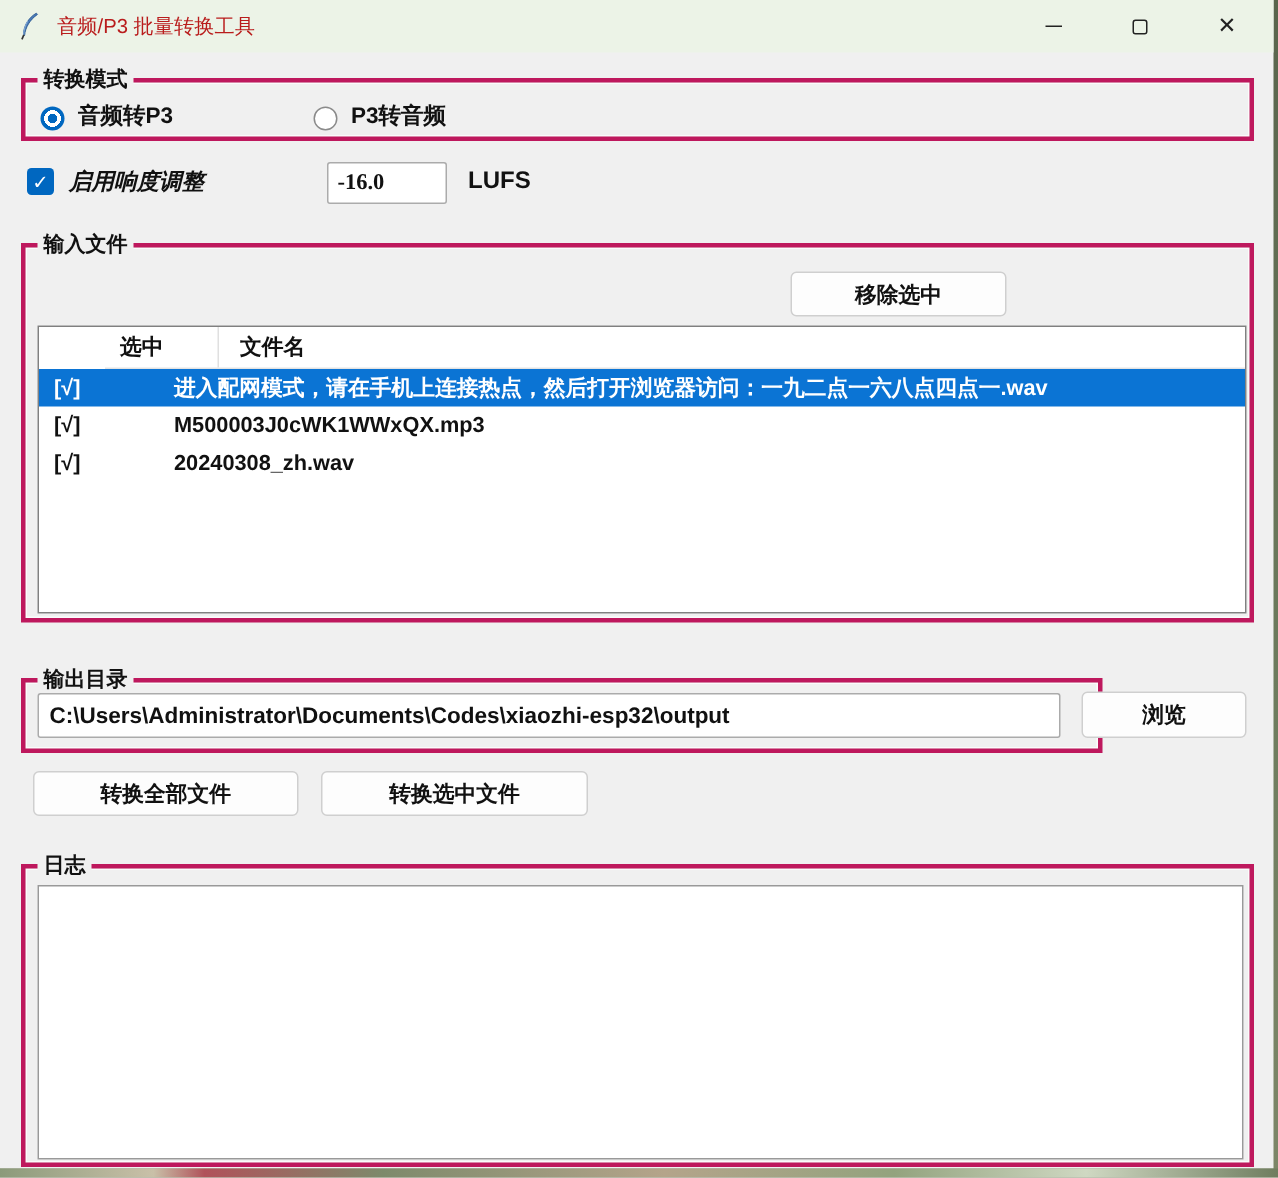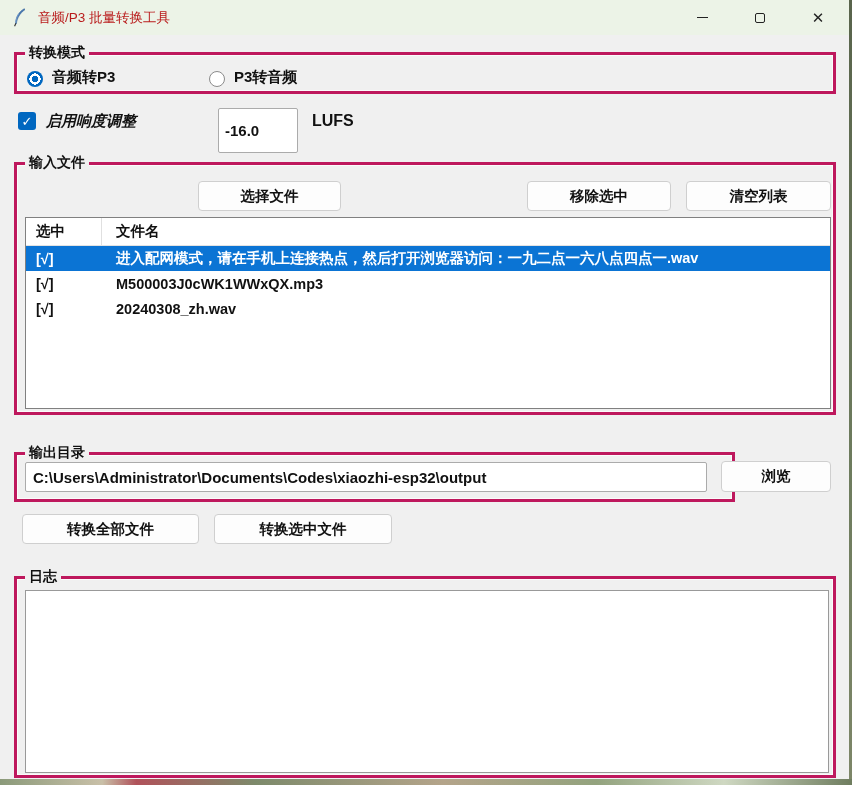--- a/index.html
+++ b/index.html
@@ -50,38 +50,38 @@
   }
   .radio-label{font-size:15px;font-weight:700;}
   
   .checkbox{
     position:absolute;left:18px;top:112px;width:18px;height:18px;border-radius:3px;
     background:var(--accent);color:#fff;font-size:13px;font-weight:700;
     display:flex;align-items:center;justify-content:center;line-height:1;
   }
   .check-label{position:absolute;left:46px;top:112px;font-size:15px;font-weight:700;font-style:italic;}
   .lufs-entry{
-    position:absolute;left:218px;top:108px;width:80px;height:45px;
+    position:absolute;left:218px;top:108px;width:80px;height:28px;
     background:#fff;border:1px solid #ababab;border-radius:2px;
     font-size:15px;font-weight:700;padding:0 6px;display:flex;align-items:center;
-    font-family:Liberation Sans, sans-serif;
+    font-family:Liberation Serif, serif;
   }
   .lufs-label{position:absolute;left:312px;top:112px;font-size:16px;font-weight:700;}
   
   .btn{
     position:absolute;height:30px;background:#fdfdfd;border:1px solid #cfcfcf;border-radius:4px;
     font-size:14.5px;font-weight:700;color:#111;display:flex;align-items:center;justify-content:center;
     font-family:inherit;cursor:default;
   }
   
   .file-table{
     position:absolute;left:8px;top:52px;width:806px;height:192px;
     background:#fff;border:1px solid #808080;overflow:hidden;
   }
-  .thead{display:flex;height:28px;align-items:center;border-bottom:1px solid #e3e3e3;background:#fff;}
+  .thead{display:flex;height:28px;align-items:center;border-bottom:1px solid #e3e3e3;background:#fff;margin-left:44px;}
   .th-check{width:76px;padding-left:10px;font-size:14.5px;font-weight:700;border-right:1px solid #e0e0e0;height:100%;display:flex;align-items:center;}
   .th-name{flex:1;padding-left:14px;font-size:14.5px;font-weight:700;}
   .trow{display:flex;height:25px;align-items:center;font-size:14.5px;font-weight:700;}
   .trow .cell-check{width:76px;padding-left:10px;white-space:nowrap;}
   .trow .cell-name{flex:1;padding-left:14px;white-space:nowrap;overflow:hidden;}
   .trow.selected{background:var(--selection);color:#fff;}
   
   .path-entry{
     position:absolute;left:8px;top:7px;width:682px;height:30px;
     background:#fff;border:1px solid #ababab;border-radius:2px;
@@ -133,23 +133,21 @@
 
   <div class="checkbox">
       <span>✓</span>
     </div>
   <span class="check-label">启用响度调整</span>
   <div class="lufs-entry">-16.0</div>
   <span class="lufs-label">LUFS</span>
 
   <div class="group" style="left:14px;top:162px;width:822px;height:253px;">
     <span class="group-label">输入文件</span>
-    <button class="btn" style="left:181px;top:16px;width:143px;">选择文件</button>
     <button class="btn" style="left:510px;top:16px;width:144px;">移除选中</button>
-    <button class="btn" style="left:669px;top:16px;width:145px;">清空列表</button>
     <div class="file-table">
       <div class="thead">
         <div class="th-check">选中</div>
         <div class="th-name">文件名</div>
       </div>
       <div>
           <div class="trow selected">
             <div class="cell-check">[√]</div>
             <div class="cell-name">进入配网模式，请在手机上连接热点，然后打开浏览器访问：一九二点一六八点四点一.wav</div>
           </div>

